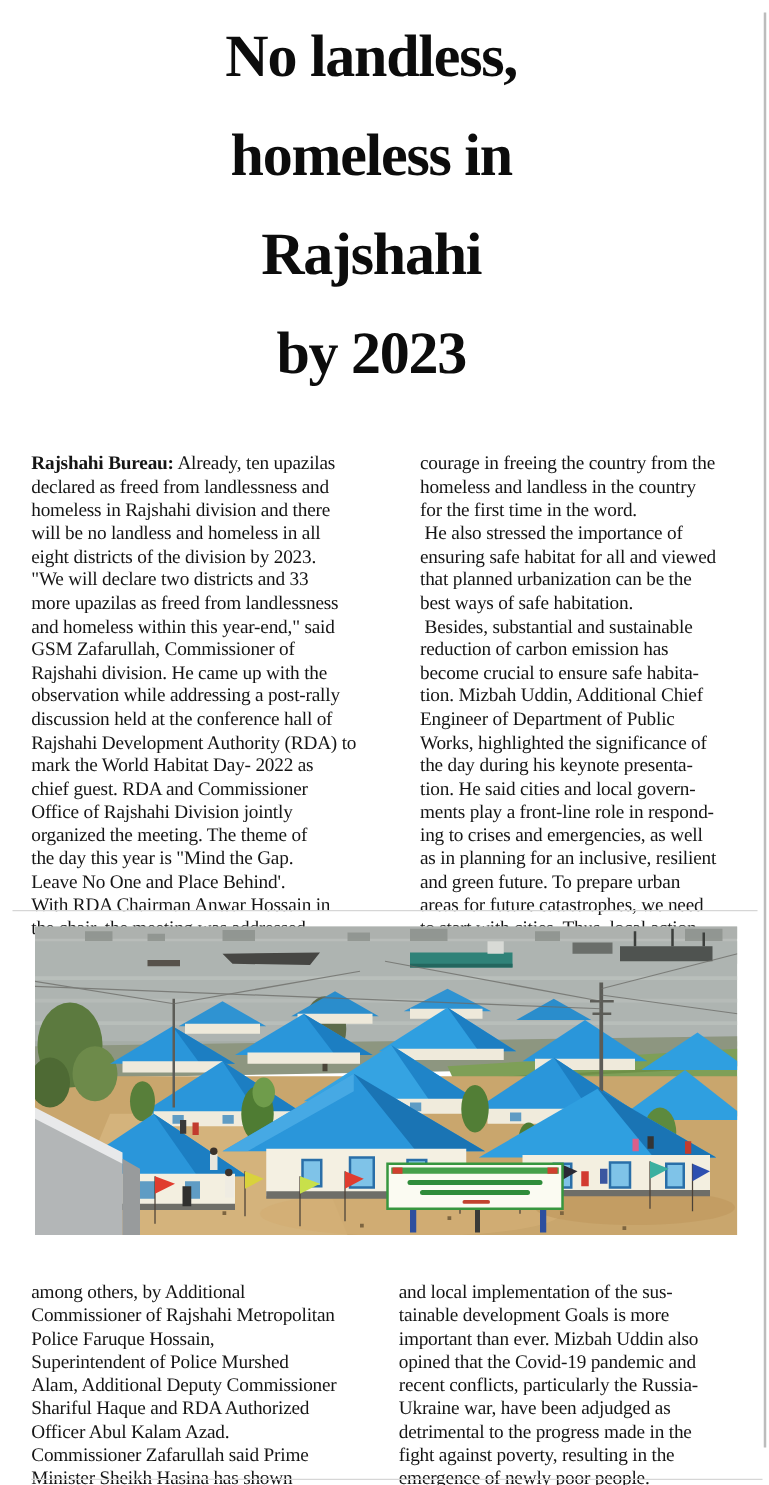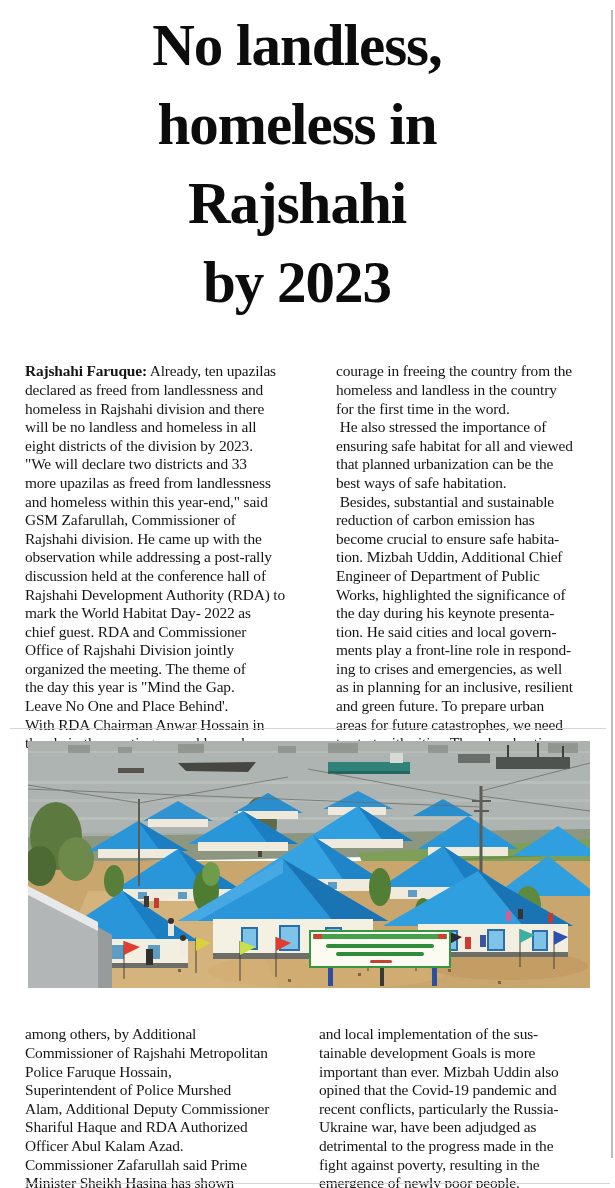--- a/index.html
+++ b/index.html
@@ -1,20 +1,20 @@
 <!DOCTYPE html>
 <html><head>
 <meta charset="utf-8">
 <style>
   html,body{margin:0;padding:0;background:#ffffff;}
   #page{position:relative;width:615px;height:1188px;background:#ffffff;overflow:hidden;
         font-family:"Liberation Serif", serif;color:#1a1a1a;}
   #headline{position:absolute;left:0;top:0;width:594px;margin:0;padding-top:6px;
             text-align:center;font-family:"Liberation Serif", serif;font-weight:bold;
-            font-size:59px;line-height:79px;letter-spacing:-1px;color:#0c0c0c;
+            font-size:48px;line-height:79px;letter-spacing:-1px;color:#0c0c0c;
             white-space:pre-line;}
   .col{position:absolute;width:292px;font-size:15.4px;line-height:18.6px;
        letter-spacing:-0.15px;white-space:pre;color:#151515;}
   .col b{font-weight:bold;}
   #col-tl{left:25px;top:347px;}
   #col-tr{left:336px;top:347px;}
   #col-bl{left:25px;top:1010px;}
   #col-br{left:319px;top:1010px;}
   #photo{position:absolute;left:28px;top:741px;width:562px;height:247px;overflow:hidden;}
   #photo svg{display:block;}
@@ -26,21 +26,21 @@
 </head>
 <body>
 
 <div id="page">
 
   <h1 id="headline">No landless,
 homeless in
 Rajshahi
 by 2023</h1>
 
-  <p class="col" id="col-tl"><b>Rajshahi Faruque:</b><span> Already, ten upazilas
+  <p class="col" id="col-tl"><b>Rajshahi Bureau:</b><span> Already, ten upazilas
 declared as freed from landlessness and
 homeless in Rajshahi division and there
 will be no landless and homeless in all
 eight districts of the division by 2023.
 "We will declare two districts and 33
 more upazilas as freed from landlessness
 and homeless within this year-end," said
 GSM Zafarullah, Commissioner of
 Rajshahi division. He came up with the
 observation while addressing a post-rally

